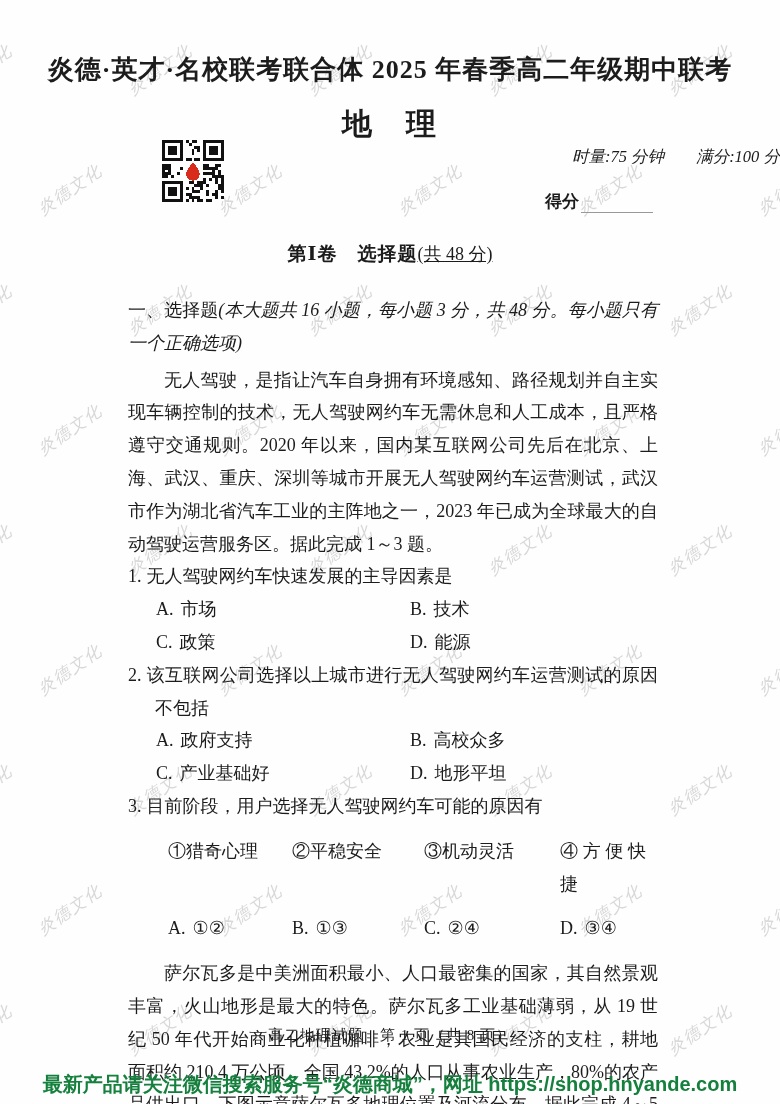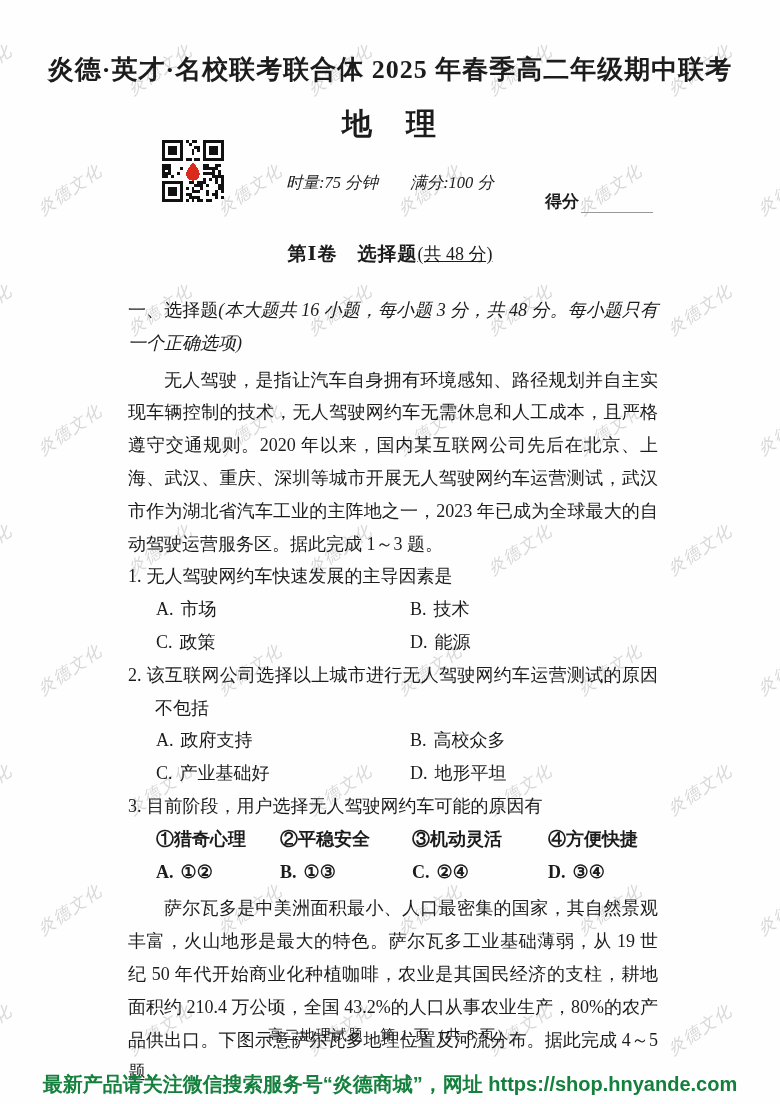--- a/index.html
+++ b/index.html
@@ -38,22 +38,22 @@
     font-size:30px; font-weight:bold;
     letter-spacing:2px;
     z-index:1;
   }
   .qr {
     position:absolute; top:140px; left:162px;
     width:62px; height:62px; z-index:1;
   }
   .qr svg { width:100%; height:100%; shape-rendering:crispEdges; }
   .info-row {
-    position:absolute; top:172px; left:0; width:100%;
-    display:flex; justify-content:center; gap:32px;
+    position:absolute; top:146px; left:0; width:100%;
+    display:flex; justify-content:flex-end; gap:32px;
     font-style:italic; font-size:16.5px;
     z-index:1;
   }
   .score-row {
     position:absolute; top:190px; left:545px;
     font-size:17px; font-weight:bold;
     z-index:1;
   }
   .score-blank {
     display:inline-block;
@@ -84,22 +84,22 @@
     margin:4px 0 0 0;
     text-indent:2em;
   }
   .question { margin:0; padding-left:27px; text-indent:-27px; }
   .q-num { margin-right:5px; }
   .opts2 {
     margin:0; padding-left:28px;
     display:grid; grid-template-columns:254px 1fr;
   }
   .row4 {
-    margin:0; padding-left:28px;
-    display:grid; grid-template-columns:124px 132px 136px 1fr;font-weight:bold;
+    margin:12px; padding-left:28px;
+    display:grid; grid-template-columns:124px 132px 136px 1fr;
   }
   .opt .lab { margin-right:7px; }
   
   .page-footer {
     position:absolute; top:1026px; left:0; width:100%;
     text-align:center; font-size:15px; letter-spacing:1px;
     z-index:1;
   }
   .promo-banner {
     position:absolute; top:1071px; left:0; width:100%;

